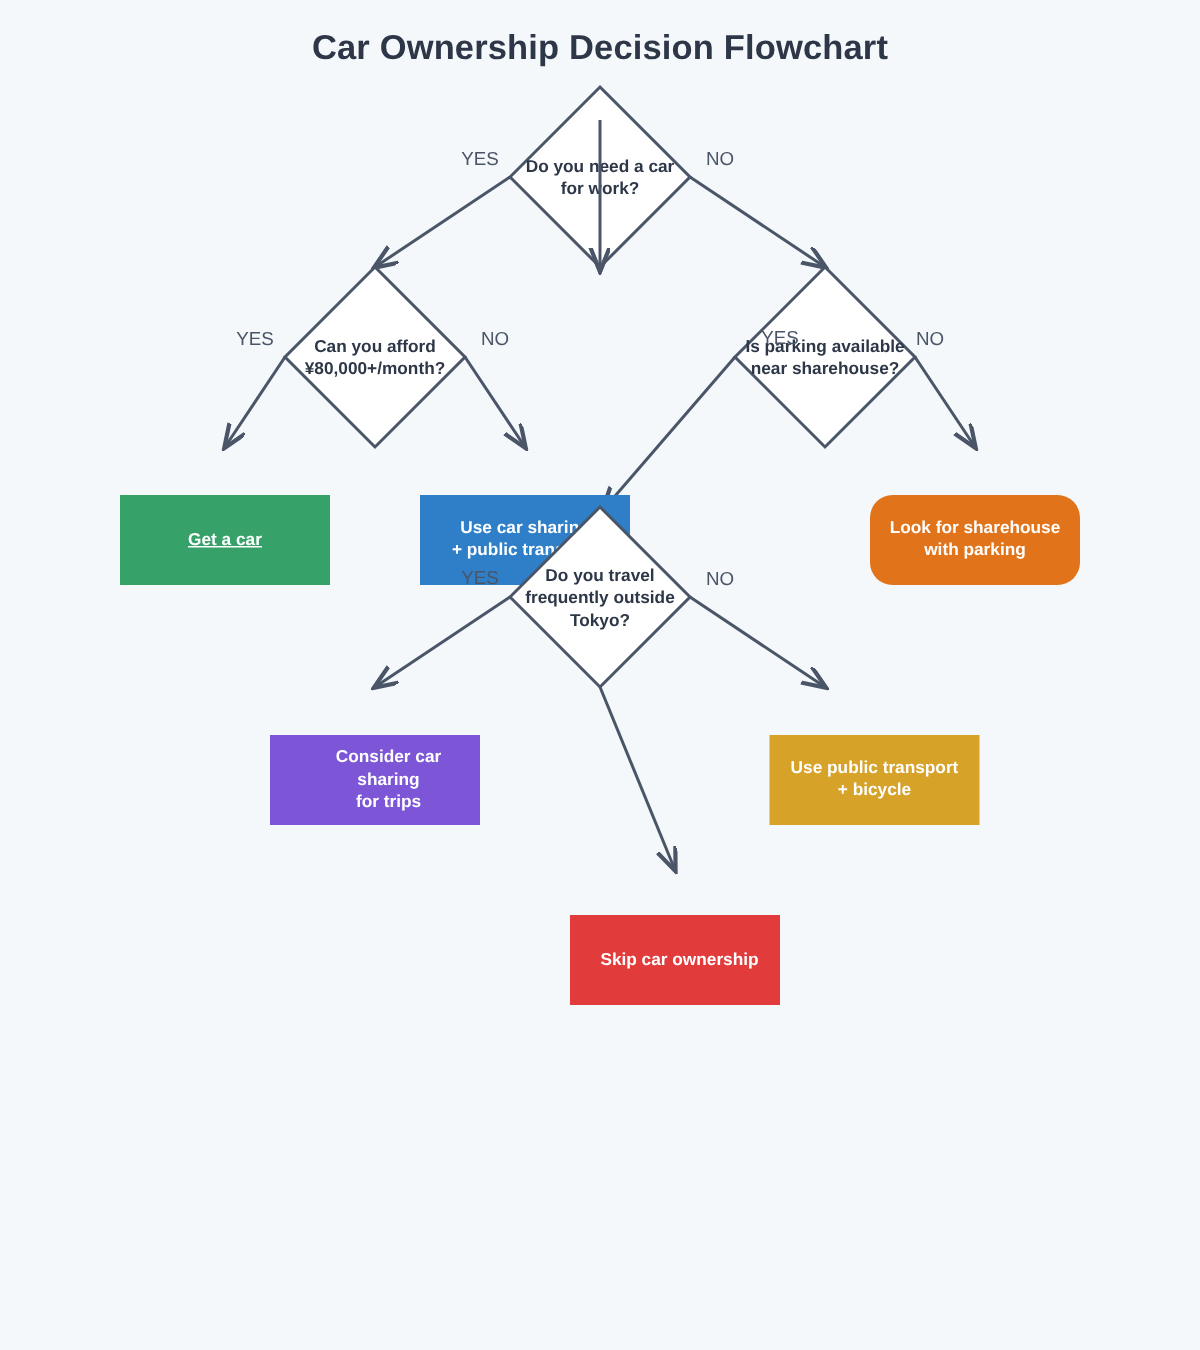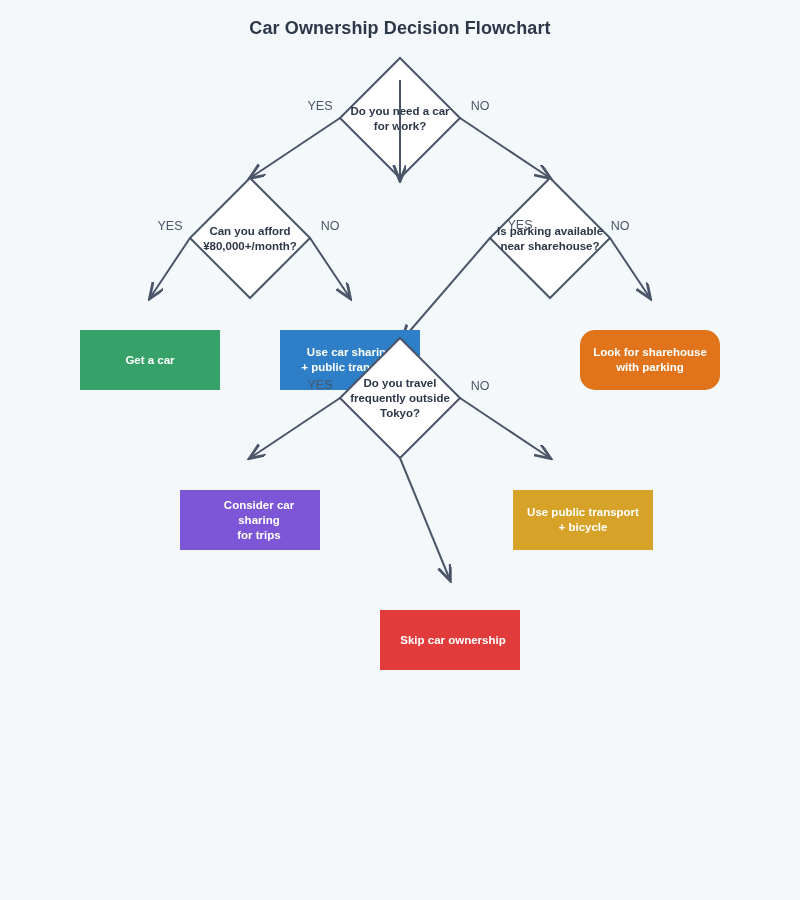--- a/index.html
+++ b/index.html
@@ -19,21 +19,21 @@
     inset: 0;
     width: 800px;
     height: 900px;
   }
   .chart-title {
     position: absolute;
     top: 18px;
     left: 0;
     width: 800px;
     text-align: center;
-    font-size: 18px;
+    font-size: 23px;
     font-weight: bold;
     color: #2d3748;
     letter-spacing: 0.1px;
   }
   svg.flow-canvas {
     position: absolute;
     top: 0;
     left: 0;
     width: 800px;
     height: 900px;
@@ -102,21 +102,21 @@
         <line x1="610" y1="238" x2="650" y2="298" class="edge-line" marker-end="url(#arrowhead)"></line>
         <line x1="340" y1="398" x2="250" y2="458" class="edge-line" marker-end="url(#arrowhead)"></line>
         <line x1="460" y1="398" x2="550" y2="458" class="edge-line" marker-end="url(#arrowhead)"></line>
         <line x1="400" y1="458" x2="450" y2="580" class="edge-line" marker-end="url(#arrowhead)"></line>
       </g>
     <g id="diamonds-layer"></g>
     <g id="branch-labels-layer"></g>
   </svg>
 
   <div id="outcomes-layer">
-      <div class="outcome-box" style="left: 80px; top: 330px; width: 140px; height: 60px; background: rgb(54, 161, 105);">
+      <div class="outcome-box" style="left: 80px; top: 330px; width: 140px; height: 60px; background: rgb(54, 161, 105); text-decoration: underline;">
         <span>Get a car</span>
       </div>
       <div class="outcome-box" style="left: 280px; top: 330px; width: 140px; height: 60px; background: rgb(46, 127, 199);">
         <span>Use car sharing
 + public transport</span>
       </div>
       <div class="outcome-box" style="left: 580px; top: 330px; width: 140px; height: 60px; background: rgb(225, 116, 27); border-radius: 15px;">
         <span>Look for sharehouse
 with parking</span>
       </div>

